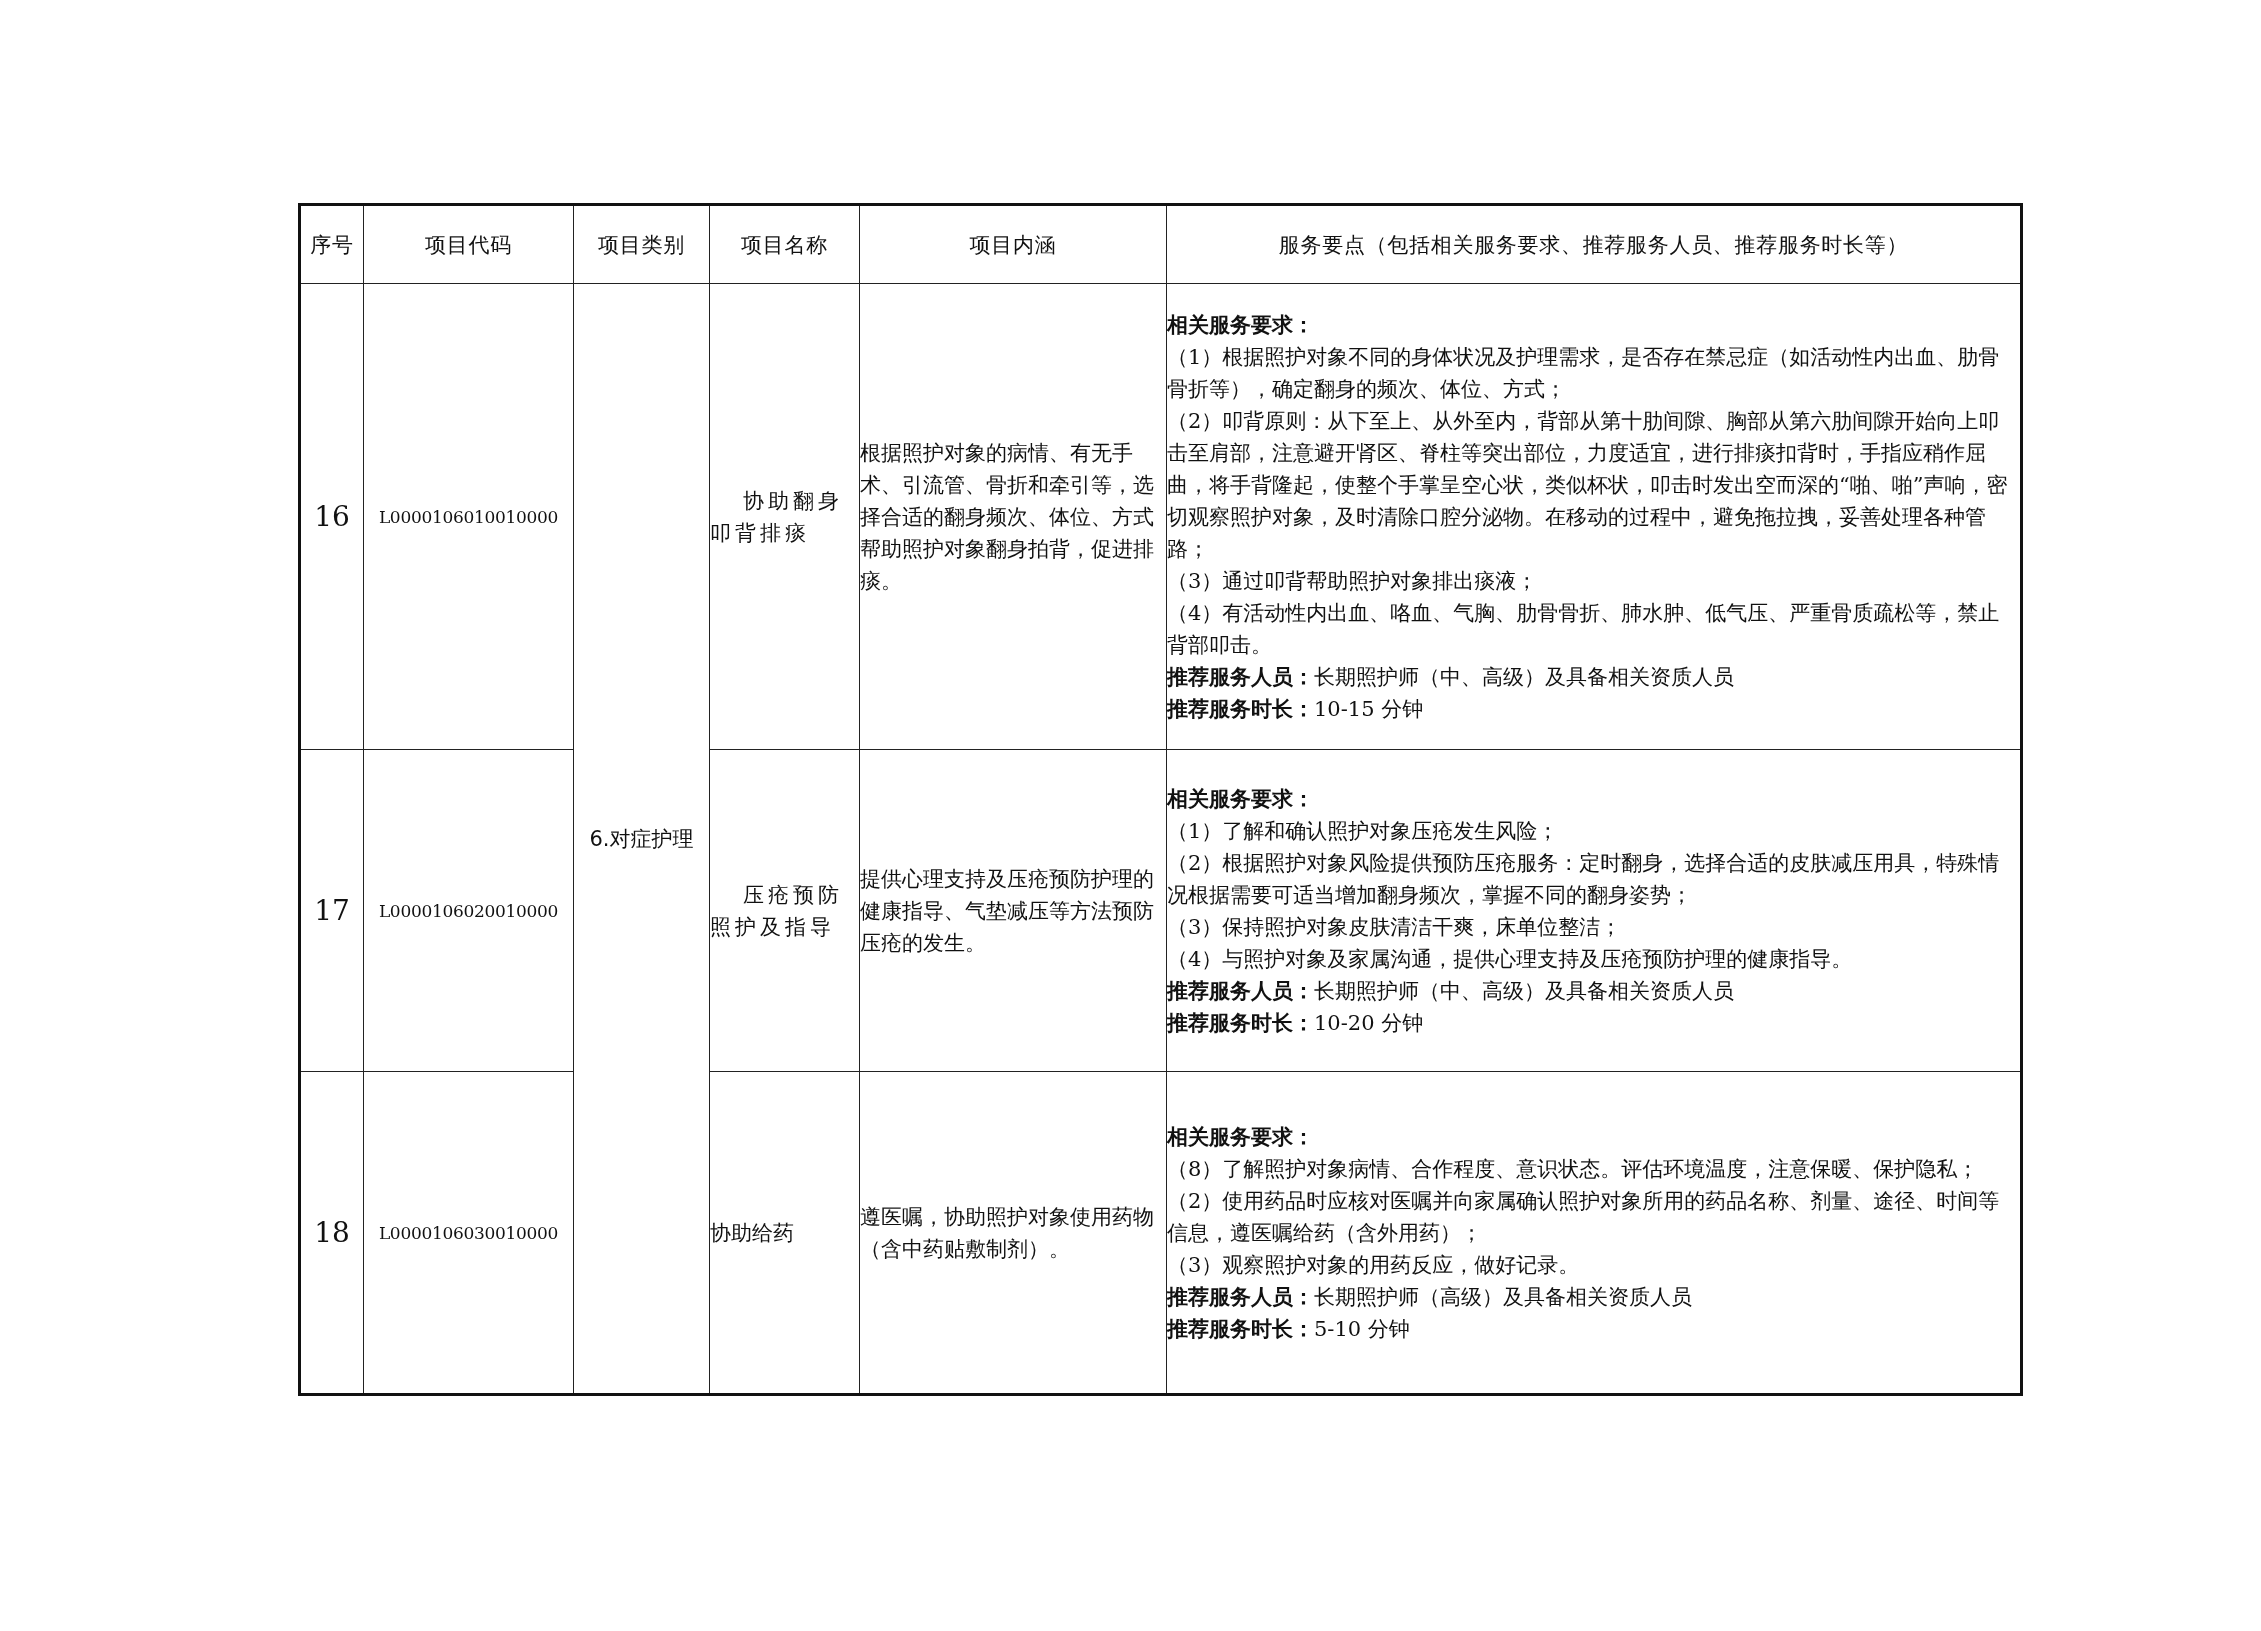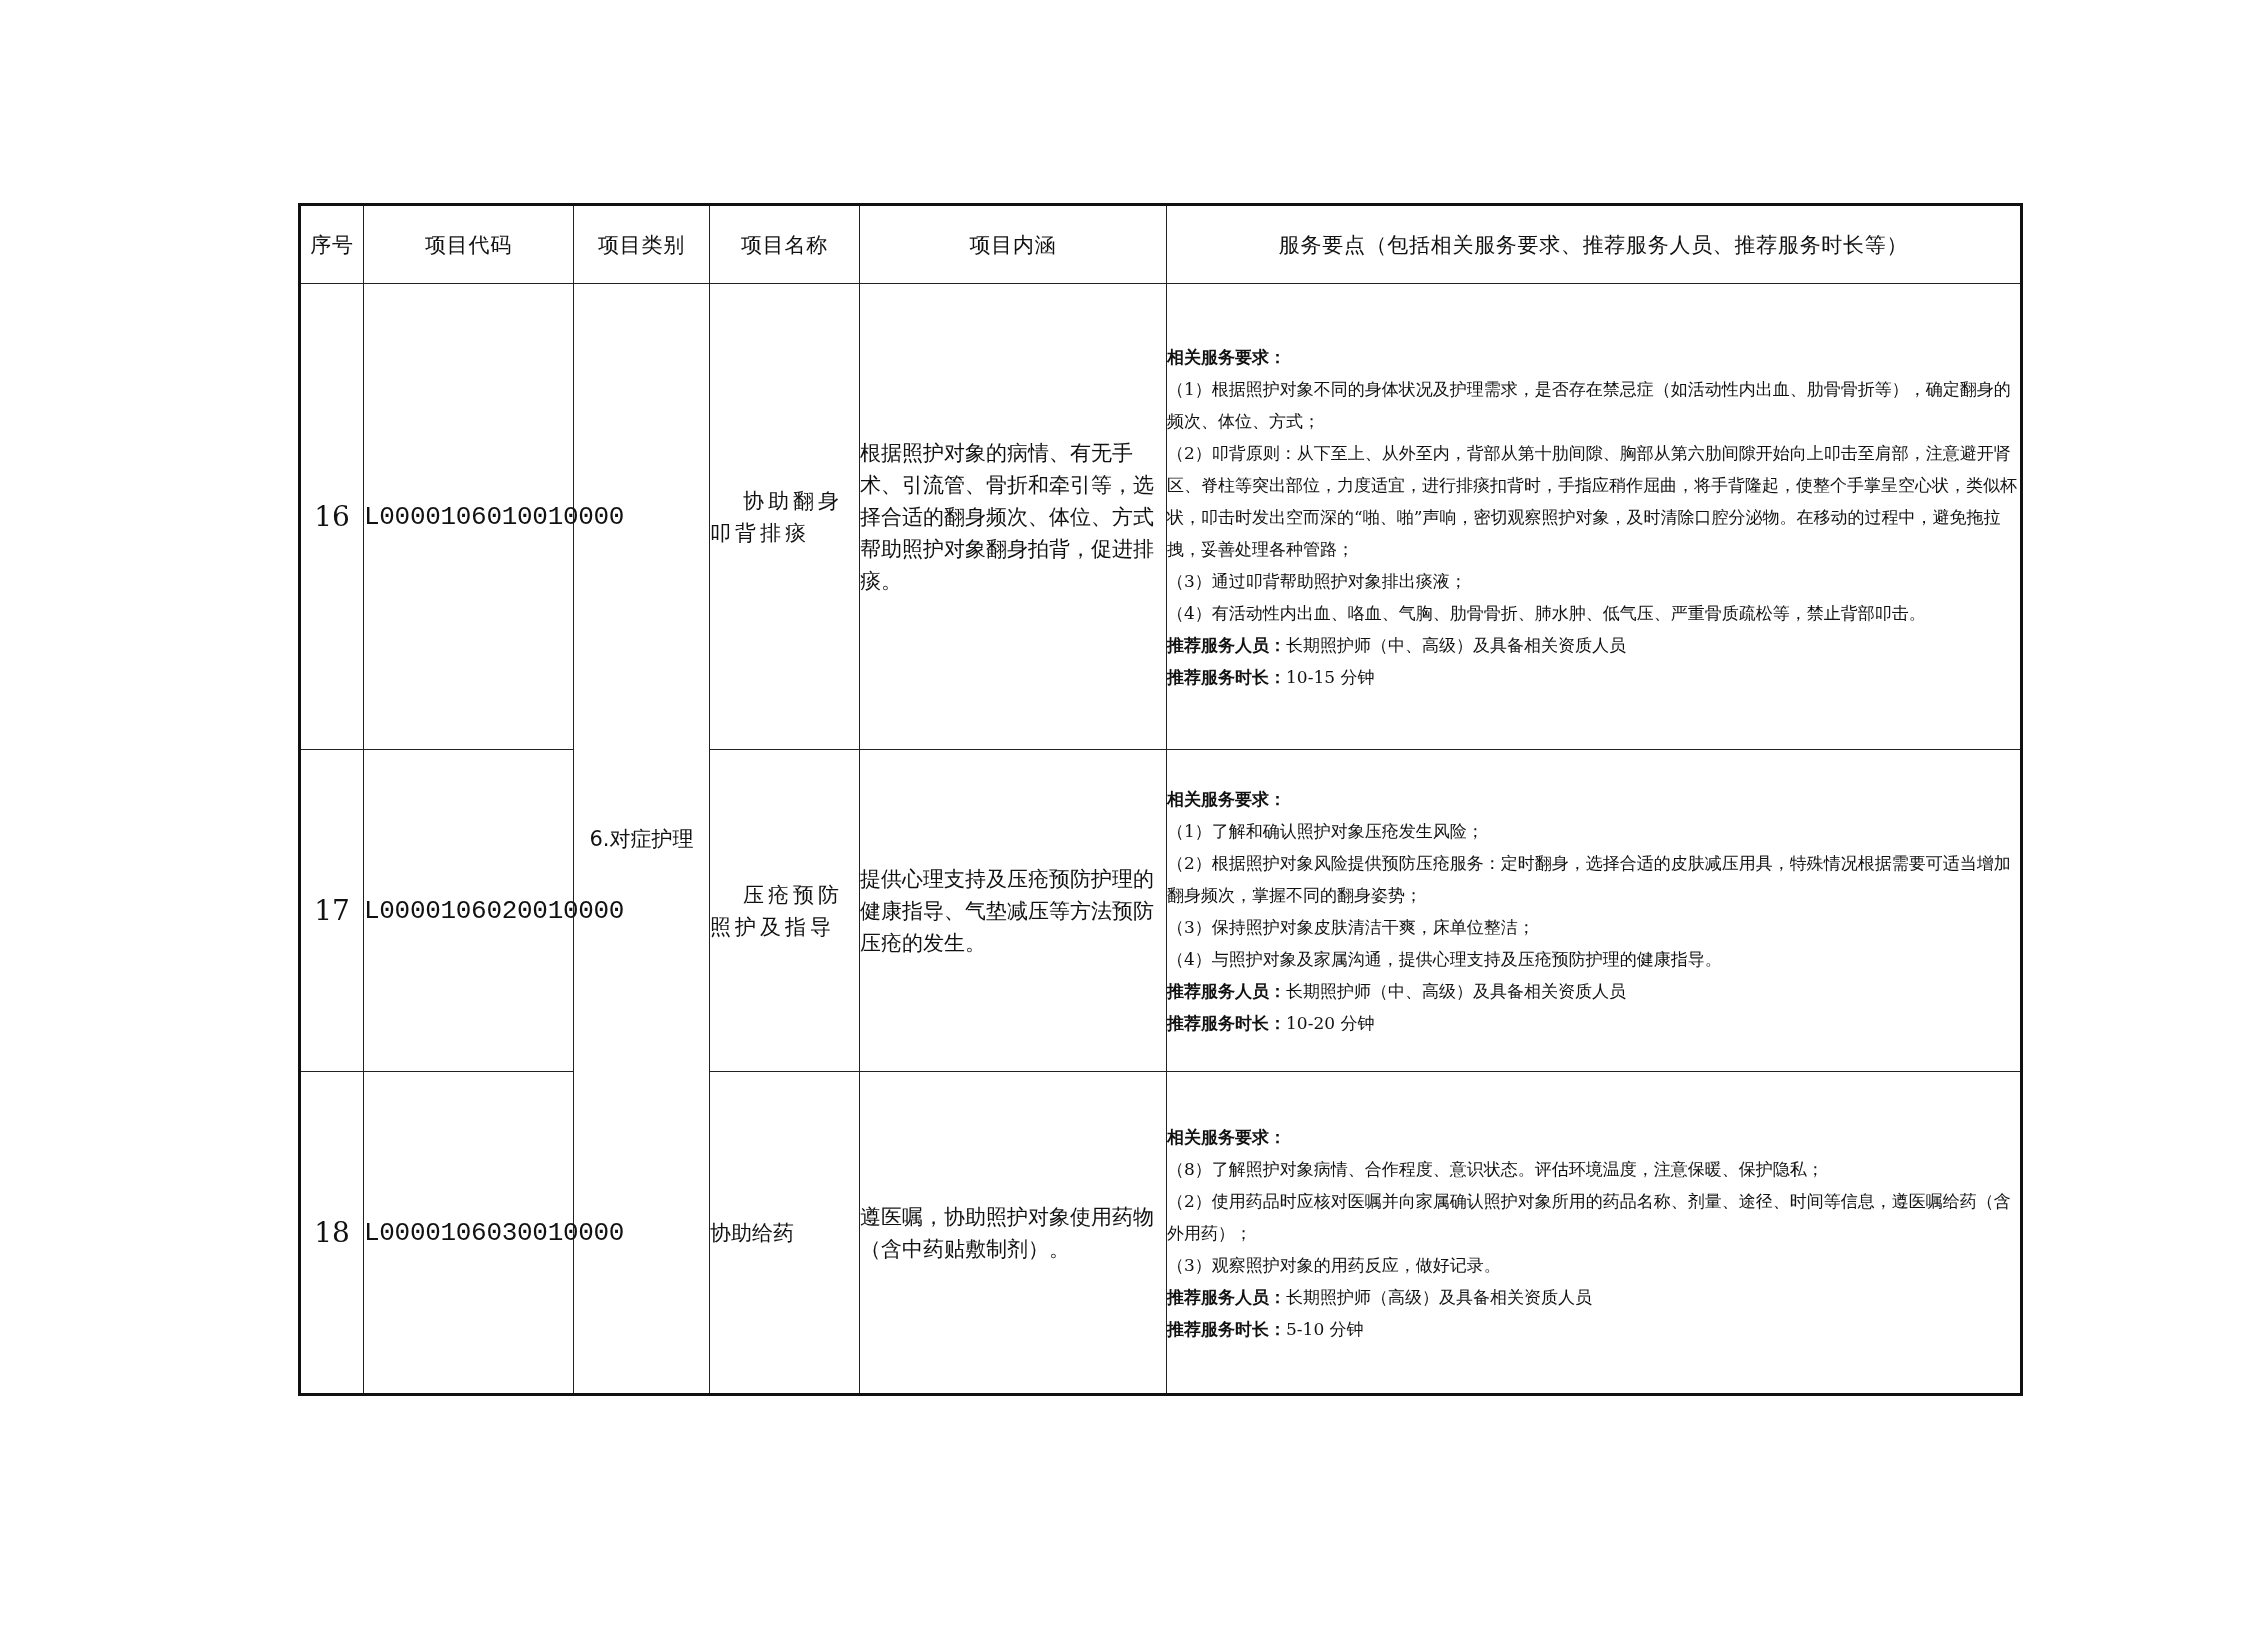--- a/index.html
+++ b/index.html
@@ -44,24 +44,23 @@
       letter-spacing: 0.7px;
     }
     tr.row-16 td { height: 465px; }
     tr.row-17 td { height: 321px; }
     tr.row-18 td { height: 321px; }
     td.num {
       text-align: center;
       font-size: 28px;
     }
     td.code {
-      text-align: left;
-      font-size: 26px;
+      text-align: center;
+      font-size: 17px;
       letter-spacing: -0.3px;
-      font-family: Liberation Mono, monospace;
     }
     td.cat {
       text-align: center;
       font-family: "DejaVu Sans", "Liberation Sans", sans-serif;
       font-weight: normal;
       font-size: 21px;
     }
     td.name {
       font-size: 21px;
       line-height: 32px;
@@ -69,21 +68,21 @@
       padding-right: 5.4px;
     }
     td.name .txt { letter-spacing: 4px; margin-left: 33px; }
     td.desc {
       font-size: 21px;
       line-height: 32px;
       padding-left: 9.4px;
       padding-right: 5.4px;
     }
     td.points {
-      font-size: 17px;
+      font-size: 21px;
       line-height: 32px;
       padding: 0 6.7px 0 8px;
       vertical-align: middle;
     }
     .req-title, .meta-label {
       font-family: "DejaVu Sans", "Liberation Sans", sans-serif;
       font-weight: bold;
     }
     .item { display: block; }
     .meta { display: block; }

